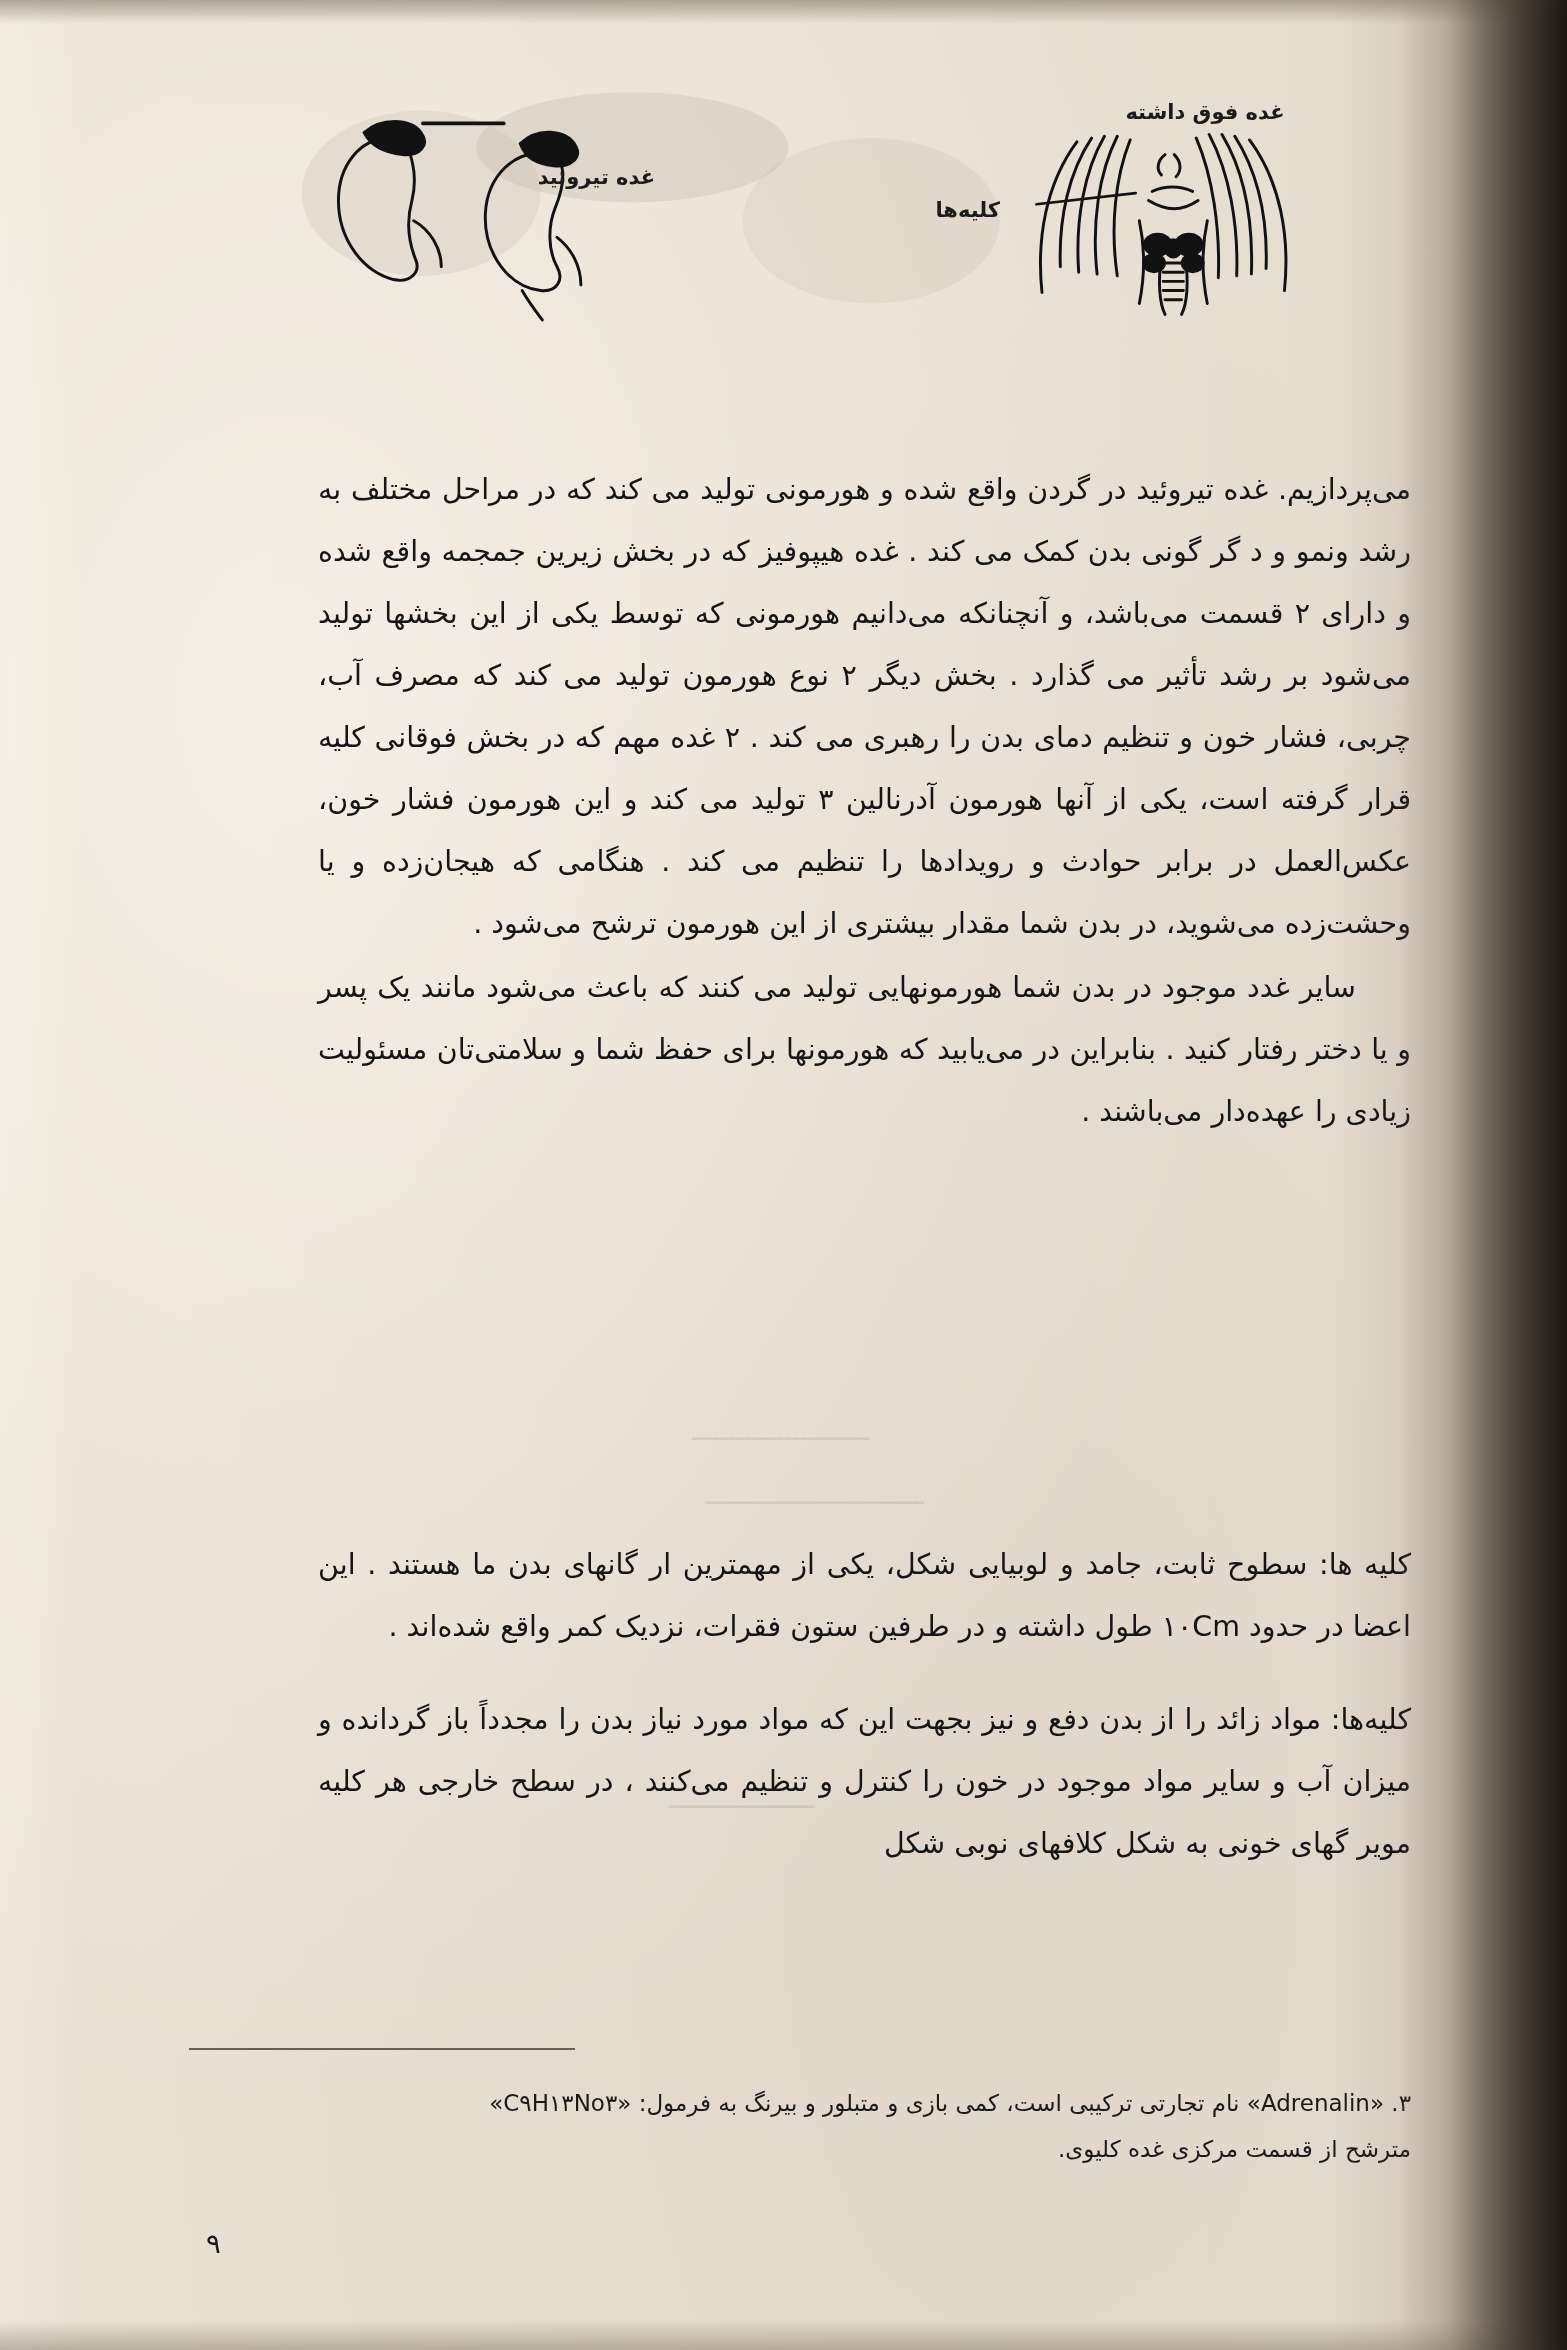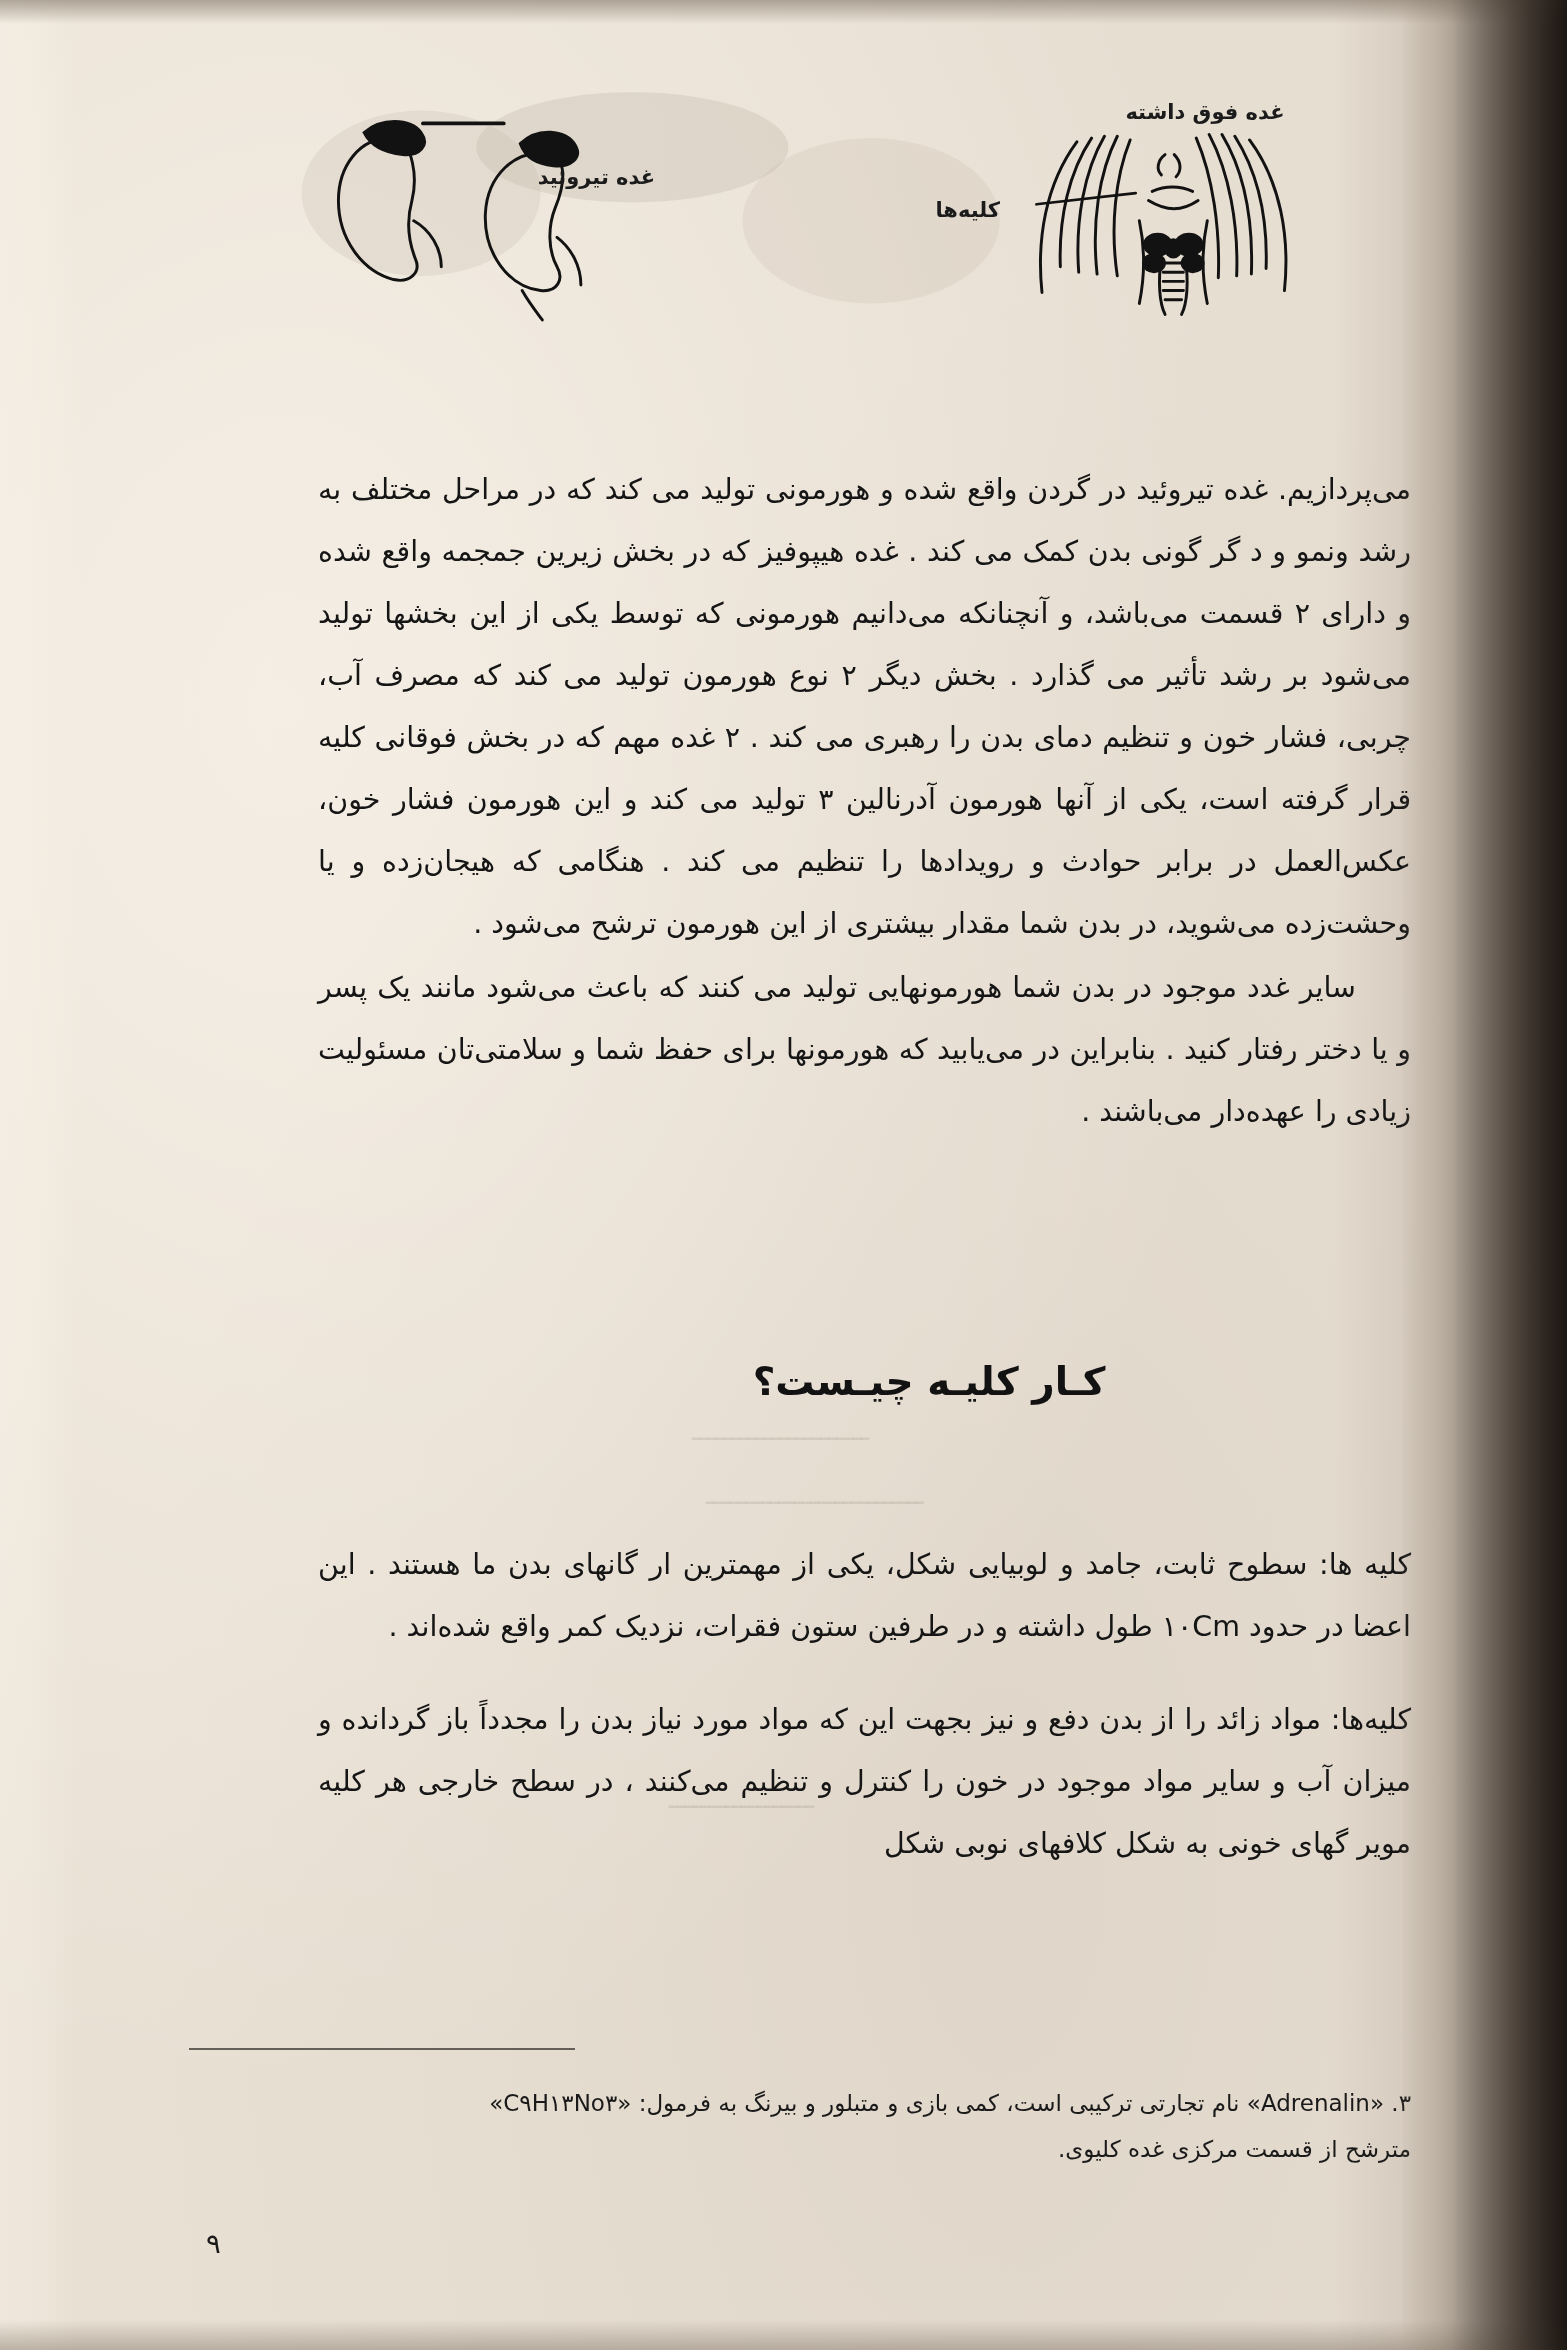--- a/index.html
+++ b/index.html
@@ -233,21 +233,20 @@
     <div class="fig-label lbl-adrenal">غده فوق داشته</div>
     <div class="fig-label lbl-kidneys">کلیه‌ها</div>
     <div class="fig-label lbl-thyroid">غده تیروئید</div>
   </div>
 
   <div class="body-text">
     <p>می‌پردازیم. غده تیروئید در گردن واقع شده و هورمونی تولید می کند که در مراحل مختلف به رشد ونمو و د گر گونی بدن کمک می کند . غده هیپوفیز که در بخش زیرین جمجمه واقع شده و دارای ۲ قسمت می‌باشد، و آنچنانکه می‌دانیم هورمونی که توسط یکی از این بخشها تولید می‌شود بر رشد تأثیر می گذارد . بخش دیگر ۲ نوع هورمون تولید می کند که مصرف آب، چربی، فشار خون و تنظیم دمای بدن را رهبری می کند . ۲ غده مهم که در بخش فوقانی کلیه قرار گرفته است، یکی از آنها هورمون آدرنالین ۳ تولید می کند و این هورمون فشار خون، عکس‌العمل در برابر حوادث و رویدادها را تنظیم می کند . هنگامی که هیجان‌زده و یا وحشت‌زده می‌شوید، در بدن شما مقدار بیشتری از این هورمون ترشح می‌شود .</p>
     <p class="indent">سایر غدد موجود در بدن شما هورمونهایی تولید می کنند که باعث می‌شود مانند یک پسر و یا دختر رفتار کنید . بنابراین در می‌یابید که هورمونها برای حفظ شما و سلامتی‌تان مسئولیت زیادی را عهده‌دار می‌باشند .</p>
   </div>
 
-  <div class="heading">کـار کلیـه چیـست؟</div>
 
   <div class="body-text2">
     <p>کلیه ها: سطوح ثابت، جامد و لوبیایی شکل، یکی از مهمترین ار گانهای بدن ما هستند . این اعضا در حدود ۱۰Cm طول داشته و در طرفین ستون فقرات، نزدیک کمر واقع شده‌اند .</p>
     <p>کلیه‌ها: مواد زائد را از بدن دفع و نیز بجهت این که مواد مورد نیاز بدن را مجدداً باز گردانده و میزان آب و سایر مواد موجود در خون را کنترل و تنظیم می‌کنند ، در سطح خارجی هر کلیه مویر گهای خونی به شکل کلافهای نوبی شکل</p>
   </div>
 
   <div class="footnote-rule"></div>
   <div class="footnotes">
     <span class="fn-line fn-right">۳. «Adrenalin» نام تجارتی ترکیبی است، کمی بازی و متبلور و بیرنگ به فرمول: «C۹H۱۳No۳»</span>
     <span class="fn-line fn-right">مترشح از قسمت مرکزی غده کلیوی.</span>

